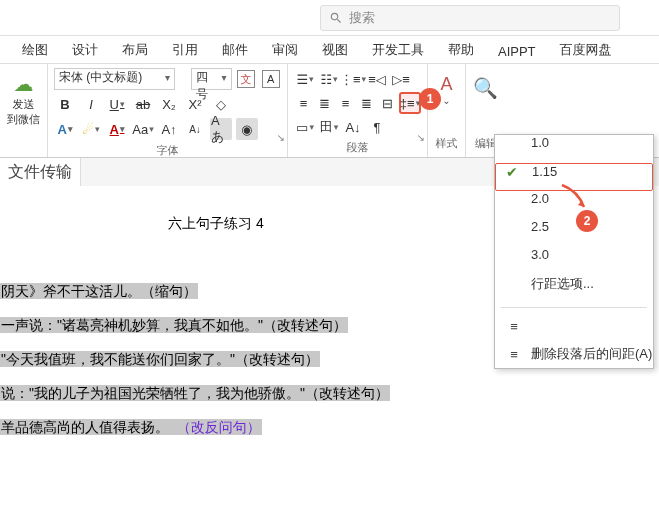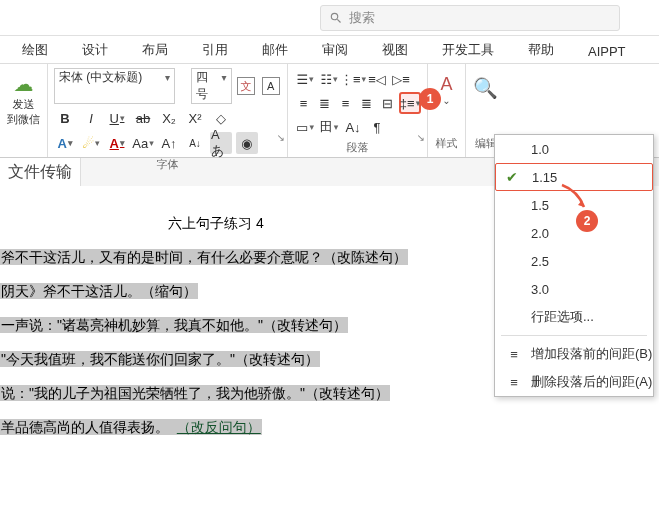--- a/index.html
+++ b/index.html
@@ -1,32 +1,32 @@
 <!DOCTYPE html>
 <html><head>
 <meta charset="utf-8">
 <style>
 *{margin:0;padding:0;box-sizing:border-box;font-family:"Microsoft YaHei",Arial,sans-serif;}
 body{width:659px;height:530px;background:#f5f5f5;overflow:hidden;position:relative;font-size:12px;color:#333;}
 .topbar{height:36px;background:#fff;border-bottom:1px solid #e0e0e0;display:flex;align-items:center;padding-left:320px;}
 .search-box{display:flex;align-items:center;background:#f5f5f5;border:1px solid #ddd;border-radius:3px;padding:3px 8px;height:26px;width:300px;}
 .search-box svg{width:14px;height:14px;fill:#888;margin-right:6px;}
 .search-box span{color:#888;font-size:13px;}
-.tabbar{height:28px;background:#fff;border-bottom:1px solid #ddd;display:flex;align-items:flex-end;padding-left:12px;gap:14px;}
+.tabbar{height:28px;background:#fff;border-bottom:1px solid #ddd;display:flex;align-items:flex-end;padding-left:12px;gap:4px;}
 .tab{padding:4px 10px;font-size:13px;color:#333;cursor:pointer;}
 .ribbon{height:94px;background:#fff;border-bottom:1px solid #ccc;display:flex;position:relative;}
 .grp{border-right:1px solid #ddd;padding:4px 6px;display:flex;flex-direction:column;justify-content:space-between;height:100%;position:relative;}
 .grp-lbl{text-align:center;font-size:11px;color:#666;padding-bottom:2px;}
 .grp-body{flex:1;}
 .send-grp{width:48px;text-align:center;}
 .send-grp .icon{font-size:20px;color:#5a9e3e;margin-top:4px;}
 .send-grp .lbl{font-size:11px;line-height:13px;margin-top:2px;}
 .font-grp{width:240px;}
 .font-row{display:flex;align-items:center;gap:4px;margin-bottom:3px;}
-.font-sel{border:1px solid #ccc;height:36px;font-size:12px;padding:0 14px 0 4px;background:#fff;position:relative;}
+.font-sel{border:1px solid #ccc;height:22px;font-size:12px;padding:0 14px 0 4px;background:#fff;position:relative;}
 .font-sel::after{content:"▾";position:absolute;right:4px;top:3px;color:#666;font-size:10px;}
 .fname{width:128px;}
 .fsize{width:42px;margin-left:12px;}
 .ibtn{width:22px;height:22px;display:flex;align-items:center;justify-content:center;border:1px solid transparent;cursor:pointer;font-size:13px;}
 .sq{border:1px solid #888;width:18px;height:18px;display:flex;align-items:center;justify-content:center;font-size:11px;}
 .para-grp{width:140px;}
 .para-row{display:flex;gap:2px;margin-bottom:2px;}
 .ls-btn{position:relative;}
 .ls-btn.highlight{border:2px solid #e8563f;border-radius:3px;background:#fdecec;}
 .marker{position:absolute;width:22px;height:22px;border-radius:50%;background:#e8563f;color:#fff;font-weight:bold;font-size:12px;display:flex;align-items:center;justify-content:center;z-index:5;}
@@ -34,24 +34,24 @@
 .style-grp{width:38px;text-align:center;}
 .style-grp .tri{font-size:18px;color:#555;}
 .edit-grp{width:40px;text-align:center;}
 .edit-grp .mag{font-size:20px;color:#555;margin-top:8px;}
 .ft{position:absolute;left:0;top:158px;font-size:16px;color:#444;padding:4px 8px;background:#fff;border-right:1px solid #ddd;border-bottom:1px solid #ddd;}
 
 .doc{position:absolute;top:186px;left:0;right:0;bottom:0;background:#fff;padding-top:26px;font-size:14px;line-height:1.7;color:#000;}
 .doc .title{text-align:right;font-size:14px;position:absolute;top:26px;left:168px;}
 .doc .line{position:absolute;left:0;white-space:nowrap;}
 .hl{background:#c8c8c8;padding:0 1px;}
-.underline-blue{color:#14532d;text-decoration:underline;}
+.underline-blue{color:#6d28d9;}
 
 .dropdown{position:absolute;top:134px;left:494px;width:160px;background:#fff;border:1px solid #bbb;box-shadow:2px 2px 6px rgba(0,0,0,0.2);z-index:10;}
-.dd-item{height:28px;display:flex;align-items:center;padding-left:36px;font-size:13px;cursor:pointer;position:relative;}
+.dd-item{height:28px;display:flex;padding-left:36px;font-size:13px;cursor:pointer;position:relative;}
 .dd-item.selected{border:1.5px solid #e8563f;border-radius:2px;}
 .dd-item .chk{position:absolute;left:10px;color:#4a8a2a;font-size:14px;}
 .dd-sep{height:1px;background:#ddd;margin:4px 6px;}
 .dd-icon-item{height:28px;display:flex;align-items:center;padding-left:10px;font-size:13px;cursor:pointer;gap:8px;}
 .dd-icon-item .ic{width:18px;text-align:center;color:#444;}
 .m2{top:210px;left:576px;position:absolute;width:22px;height:22px;border-radius:50%;background:#e8563f;color:#fff;font-weight:bold;font-size:12px;display:flex;align-items:center;justify-content:center;z-index:20;}
 .arrow{position:absolute;top:183px;left:560px;z-index:15;}
 .arrow svg{width:30px;height:30px;}
 .drop-caret{color:#666;font-size:9px;margin-left:1px;}
 .corner-arrow{position:absolute;right:2px;bottom:14px;font-size:10px;color:#888;}
@@ -72,20 +72,21 @@
   <div class="tab">绘图</div>
   <div class="tab">设计</div>
   <div class="tab">布局</div>
   <div class="tab">引用</div>
   <div class="tab">邮件</div>
   <div class="tab">审阅</div>
   <div class="tab">视图</div>
   <div class="tab">开发工具</div>
   <div class="tab">帮助</div>
   <div class="tab">AIPPT</div>
+  <div class="tab">百度网盘</div>
 </div>
 
 <div class="ribbon">
 
   <div class="grp send-grp">
     <div class="grp-body">
       <div class="icon">☁</div>
       <div class="lbl">发送</div>
       <div class="lbl">到微信</div>
     </div>
@@ -184,55 +185,50 @@
       <div class="mag">🔍</div>
     </div>
     <div class="grp-lbl">编辑</div>
   </div>
 </div>
 
 <div class="ft">文件传输</div>
 
 <div class="doc">
   <span class="title">六上句子练习 4</span>
-  <span class="line" style="top:60px;"><span class="hl">斧不干这活儿，又有的是时间，有什么必要介意呢？（改陈述句）</span></span>
   <span class="line" style="top:94px;"><span class="hl">阴天》斧不干这活儿。（缩句）</span></span>
   <span class="line" style="top:128px;"><span class="hl">一声说："诸葛亮神机妙算，我真不如他。"（改转述句）</span></span>
   <span class="line" style="top:162px;"><span class="hl">"今天我值班，我不能送你们回家了。"（改转述句）</span></span>
   <span class="line" style="top:196px;"><span class="hl">说："我的儿子为祖国光荣牺牲了，我为他骄傲。"（改转述句）</span></span>
   <span class="line" style="top:230px;"><span class="hl"><span>羊品德高尚的人值得表扬。</span>&nbsp;&nbsp;<span class="underline-blue">（改反问句）</span></span></span>
 </div>
 
 <div class="dropdown">
   <div class="dd-item">
       <span>1.0</span>
     </div>
   <div class="dd-item selected">
       <span class="chk">✔</span>
       <span>1.15</span>
     </div>
   <div class="dd-item">
-      <span>1.5</span>
-    </div>
-  <div class="dd-item">
       <span>2.0</span>
     </div>
   <div class="dd-item">
       <span>2.5</span>
     </div>
   <div class="dd-item">
       <span>3.0</span>
     </div>
   <div class="dd-item">
       <span>行距选项...</span>
     </div>
   <div class="dd-sep"></div>
   <div class="dd-icon-item">
       <span class="ic">≡</span>
-      <span>增加段落前的间距(B)</span>
     </div>
   <div class="dd-icon-item">
       <span class="ic">≡</span>
       <span>删除段落后的间距(A)</span>
     </div>
 </div>
 
 <div class="arrow">
   <svg viewBox="0 0 30 30">
       <path d="M2 2 Q 18 8 24 24" stroke="#e8563f" stroke-width="2.5" fill="none"></path>

